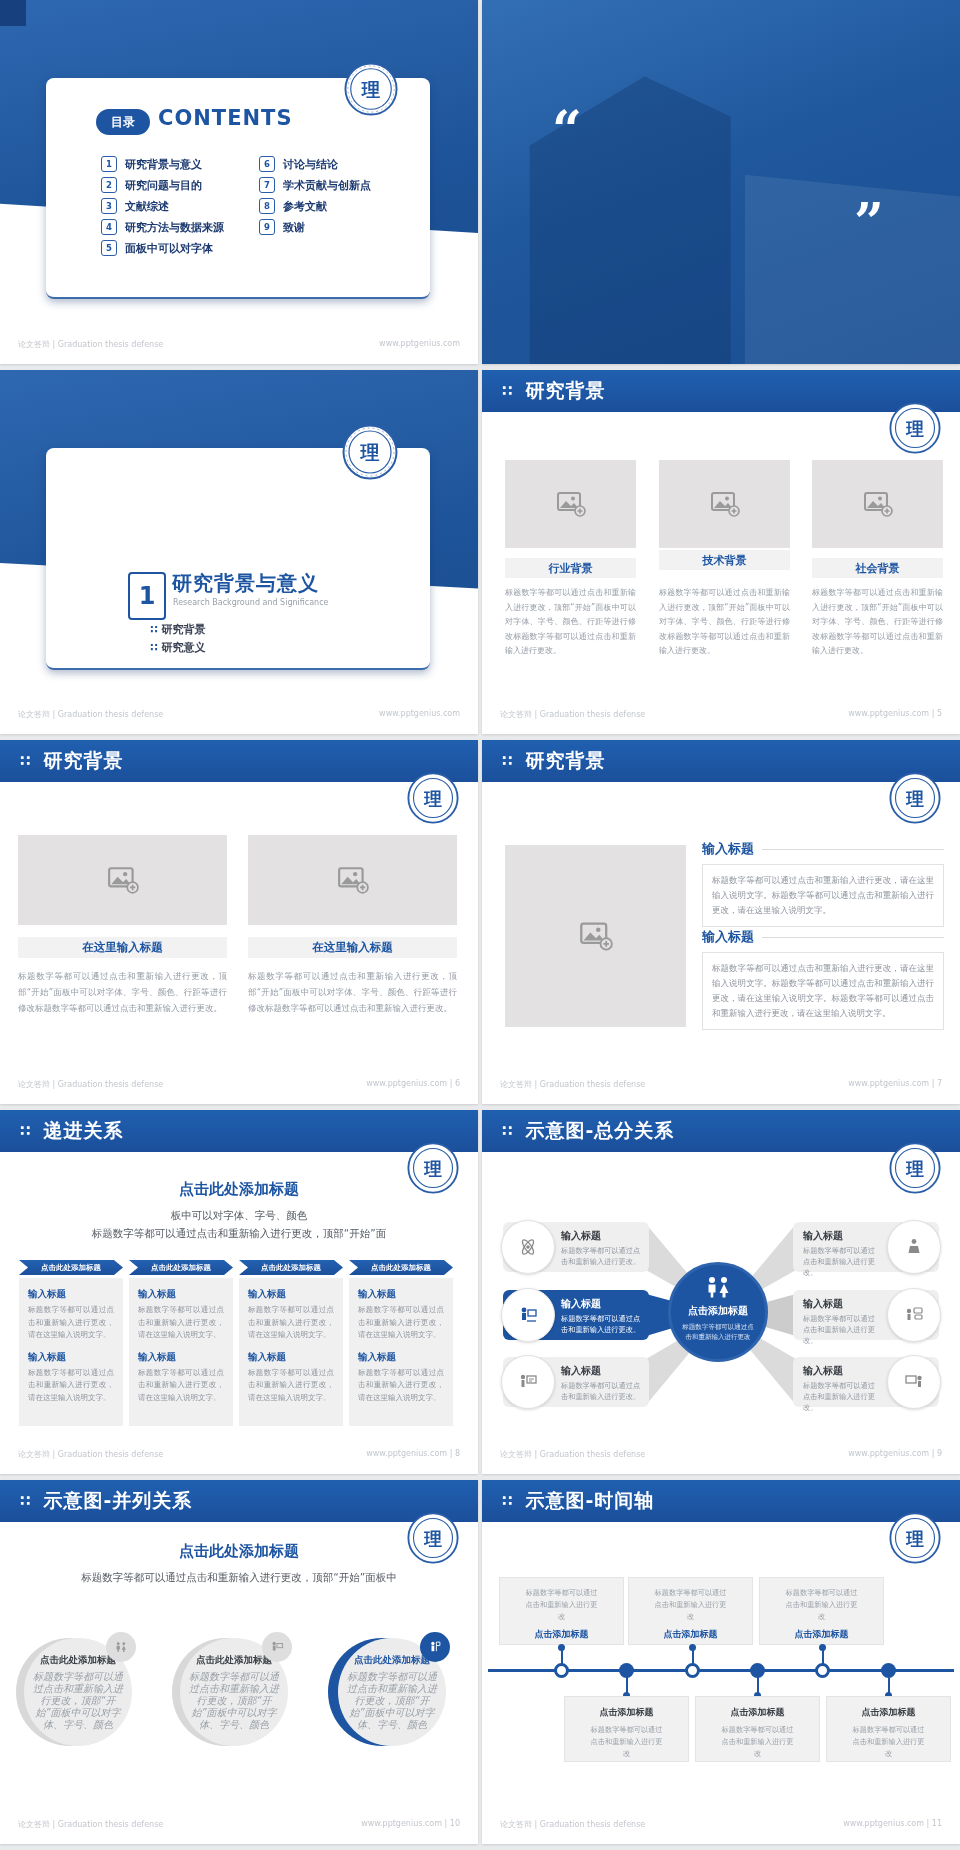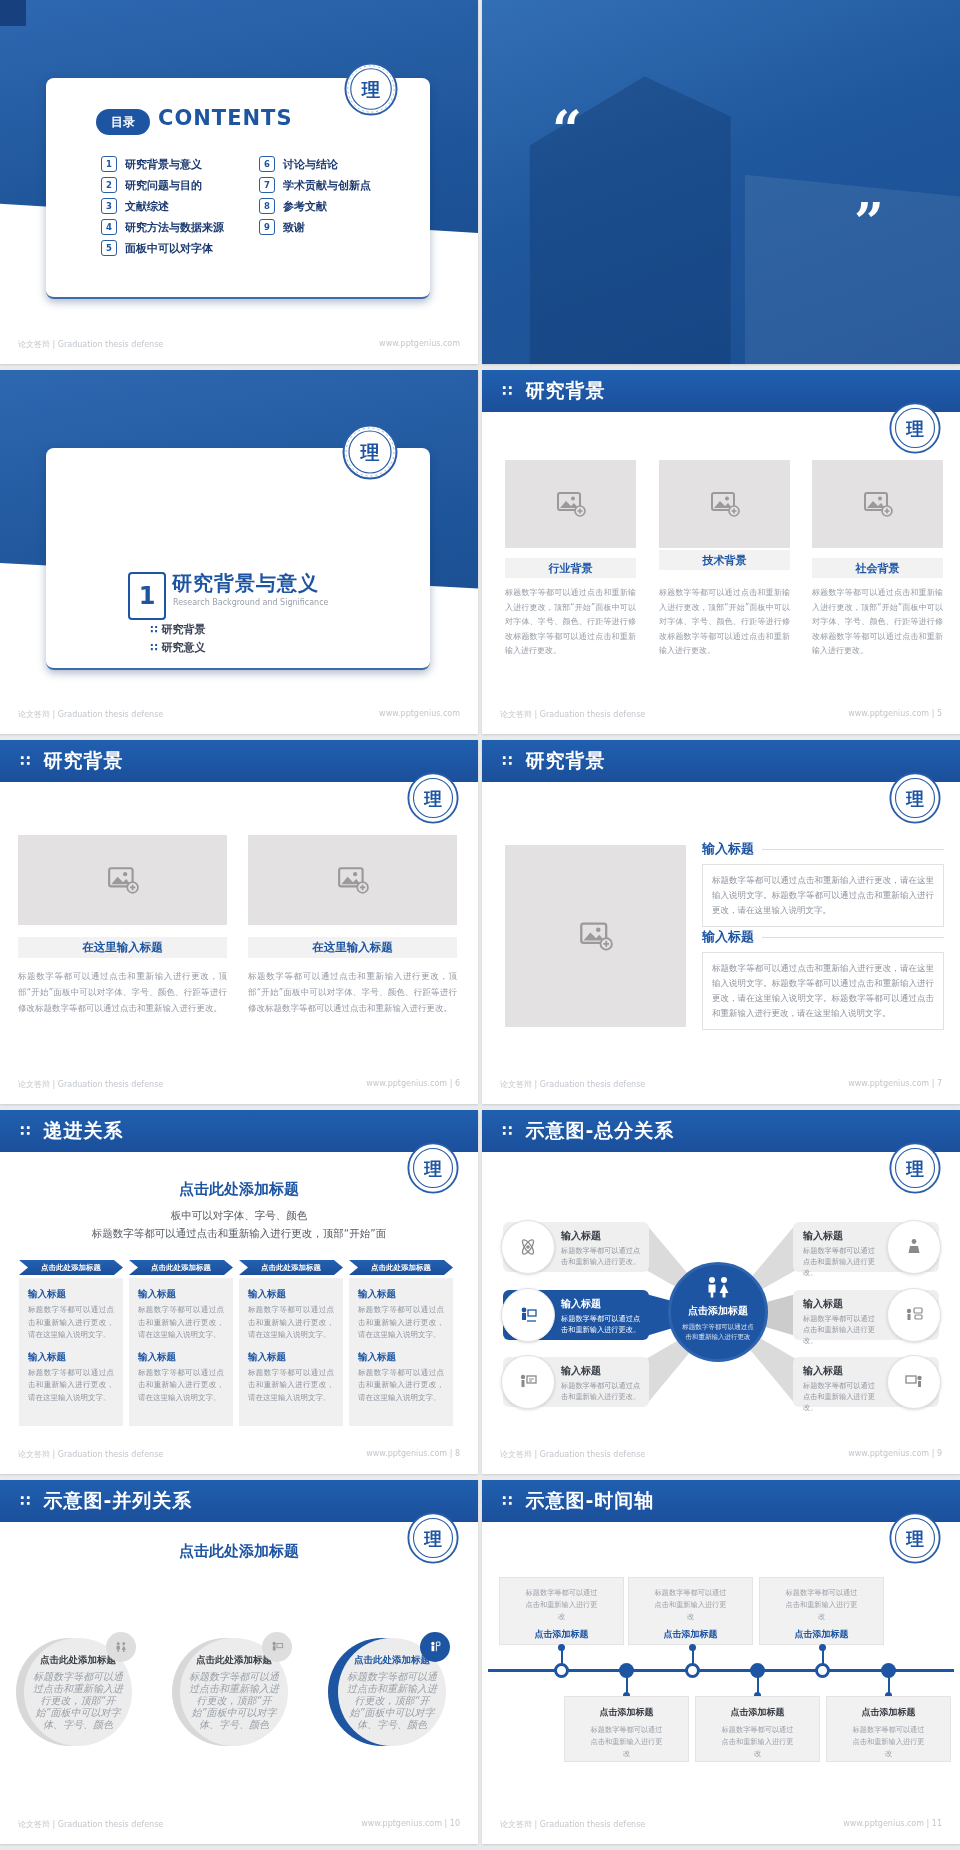--- a/index.html
+++ b/index.html
@@ -470,20 +470,21 @@
         </div>
       <div class="logo" style="right:17px;top:32px;left:auto;">
         <svg viewBox="0 0 56 56" width="52" height="52">
             <circle cx="28" cy="28" r="26.5" fill="#fff" stroke="#2a5ea8" stroke-width="2"></circle>
             <circle cx="28" cy="28" r="21" fill="none" stroke="#2a5ea8" stroke-width="1.2"></circle>
             <text x="28" y="35" text-anchor="middle" font-size="19" font-weight="bold" fill="#1d55a3">理</text>
           </svg>
       </div>
       <div class="abs" style="left:0;right:0;top:62px;text-align:center;font-size:15px;font-weight:bold;color:#1d55a3;">点击此处添加标题</div>
       <div class="abs" style="left:0;right:0;top:88px;text-align:center;font-size:10.5px;color:#555b63;line-height:18px;">
+        <div>标题数字等都可以通过点击和重新输入进行更改，顶部“开始”面板中</div>
       </div>
       <div class="pcir-shadow" style="left:16px;top:158px;"></div>
       <div class="pcir" style="left:24px;top:158px;">
         <div class="ctitle">点击此处添加标题</div>
         <div class="ctext">标题数字等都可以通过点击和重新输入进行更改，顶部“开始”面板中可以对字体、字号、颜色</div>
       </div>
       <div class="badge" style="left:106px;top:152px;">
           <svg width="14" height="12" viewBox="0 0 30 22">
             <circle cx="9" cy="4" r="3" fill="#9a9a9a"></circle>
             <path d="M5.5 8.5 h7 v8 h-2.2 v5 h-2.6 v-5 h-2.2 z" fill="#9a9a9a"></path>

